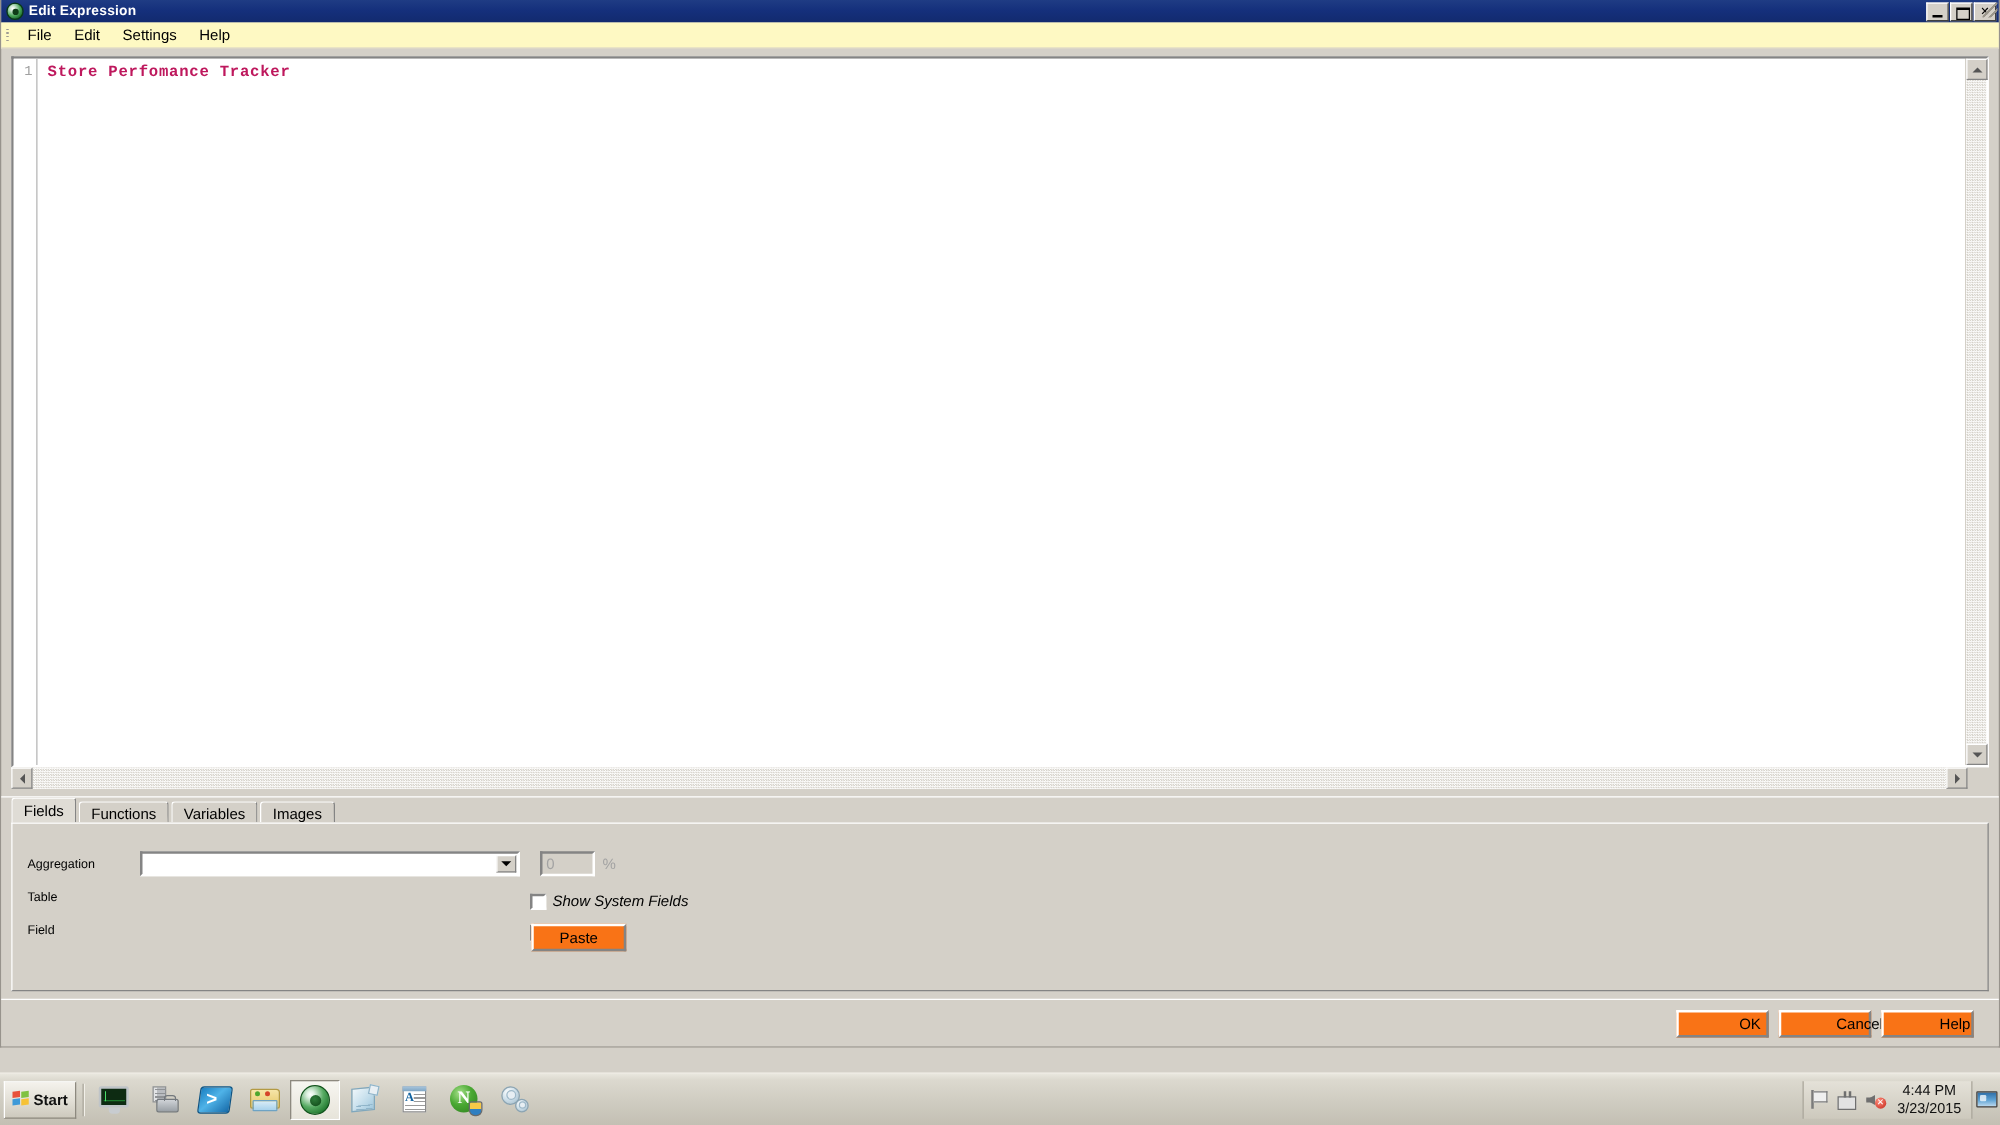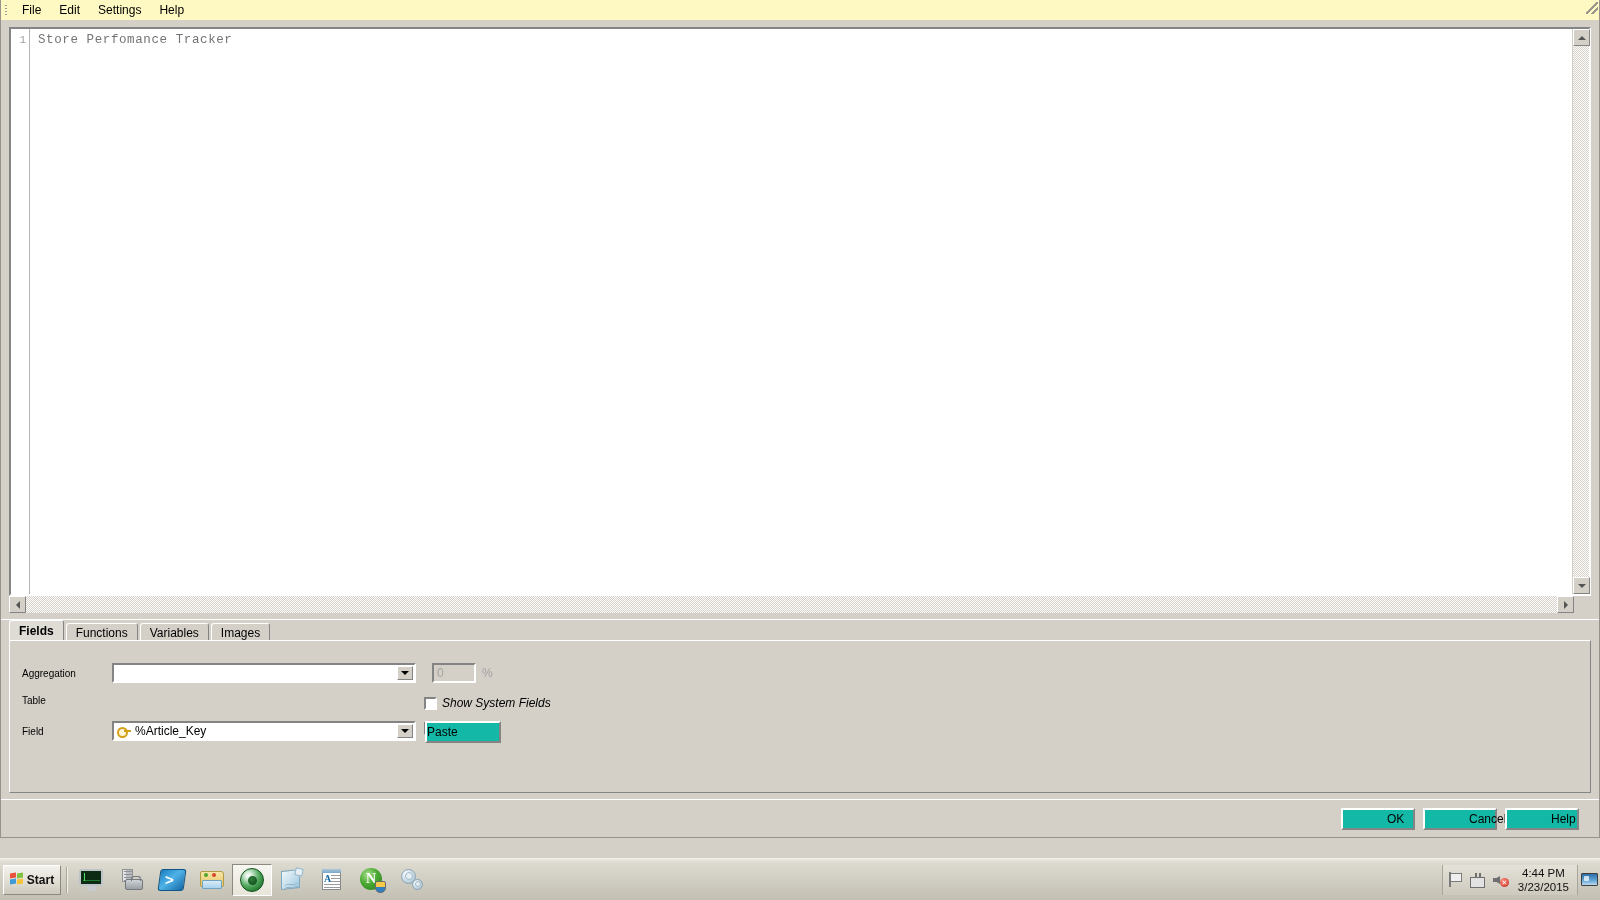--- a/index.html
+++ b/index.html
@@ -143,24 +143,25 @@
     padding: 4px 3px 0 0;
     line-height: 15px;
     user-select: none;
   }
   #code-area {
     flex: 1 1 auto;
     padding: 4px 0 0 8px;
     font-family: "Liberation Mono", monospace;
     font-size: 12.5px;
     line-height: 15px;
-    color: #737373;
+    color: #be185d;
     white-space: pre;
     letter-spacing: 0.6px;
     overflow: hidden;
+    font-weight: bold;
   }
   #caret {
     display: inline-block;
     width: 1px; height: 13px;
     background: transparent;
     vertical-align: text-bottom;
   }
 
   
   .dither {
@@ -231,21 +232,21 @@
     border-radius: 3px 3px 0 0;
     line-height: 16px;
     cursor: default;
     color: #000;
   }
   .tab.active {
     height: 20px;
     background: #dfdcd5;
     padding-top: 2px;
     line-height: 17px;
-    font-weight: bold;
+    font-weight: normal;
     margin-top: -2px;
   }
   #tab-page {
     flex: 1 1 auto;
     margin: 0 8px 0 8px;
     border: 1px solid;
     border-color: #ffffff #848484 #848484 #ffffff;
     background: #d4d0c8;
     position: relative;
   }
@@ -336,27 +337,27 @@
     border-color: #848484 #ffffff #ffffff #848484;
     margin-right: 5px;
     flex: 0 0 13px;
     cursor: default;
   }
   .chk-box.disabled { background: #d4d0c8; }
   .chk-label { font-size: 12px; color: #000; white-space: nowrap; }
   .chk-label.disabled { color: #a3a3a3; }
 
   .btn {
-    background: #14b8a6;
+    background: #f97316;
     border: 2px solid;
     border-color: #ffffff #848484 #848484 #ffffff;
     font-size: 12px;
     font-family: "Liberation Sans", sans-serif;
     color: #000;
-    text-align: left;
+    text-align: center;
     cursor: default;
     line-height: 18px;
   }
   #paste-button {
     position: absolute;
     left: 415px; top: 80px;
     width: 76px; height: 22px;
   }
 
   #dialog-footer {
@@ -676,20 +677,33 @@
     background-image:
       linear-gradient(135deg, transparent 45%, #9a968c 45% 55%, transparent 55%),
       linear-gradient(135deg, transparent 70%, #9a968c 70% 80%, transparent 80%);
   }
 </style>
 </head>
 <body>
 
 <div id="app-window">
 
+  <div id="title-bar">
+    <div id="title-icon"></div>
+    <div id="title-text">Edit Expression</div>
+    <div class="win-btn">
+      <i class="glyph-min"></i>
+    </div>
+    <div class="win-btn">
+      <i class="glyph-max"></i>
+    </div>
+    <div class="win-btn">
+      <span>✕</span>
+    </div>
+  </div>
 
   <div id="menu-bar">
     <div id="menu-grip"></div>
     <div class="menu-item">File</div>
     <div class="menu-item">Edit</div>
     <div class="menu-item">Settings</div>
     <div class="menu-item">Help</div>
   </div>
 
   <div id="editor-region">
@@ -734,25 +748,20 @@
         <div class="spinbox" style="margin-left:16px;">0</div>
         <div class="pct-label">%</div>
       </div>
 
       <div class="form-row" style="left:12px; top:54px;">
         <div class="form-label">Table</div>
       </div>
 
       <div class="form-row" style="left:12px; top:80px;">
         <div class="form-label">Field</div>
-        <div class="combo" style="width:304px;">
-          <span class="icon-key"></span>
-          <span class="combo-text">%Article_Key</span>
-          <div class="combo-arrow"></div>
-        </div>
       </div>
 
       <div class="chk-row" style="left:414px; top:55px;">
         <div class="chk-box"></div>
         <div class="chk-label">Show System Fields</div>
       </div>
       <div class="chk-row" style="left:414px; top:80px;">
         <div class="chk-box disabled"></div>
         <div class="chk-label disabled">Distinct</div>
       </div>

